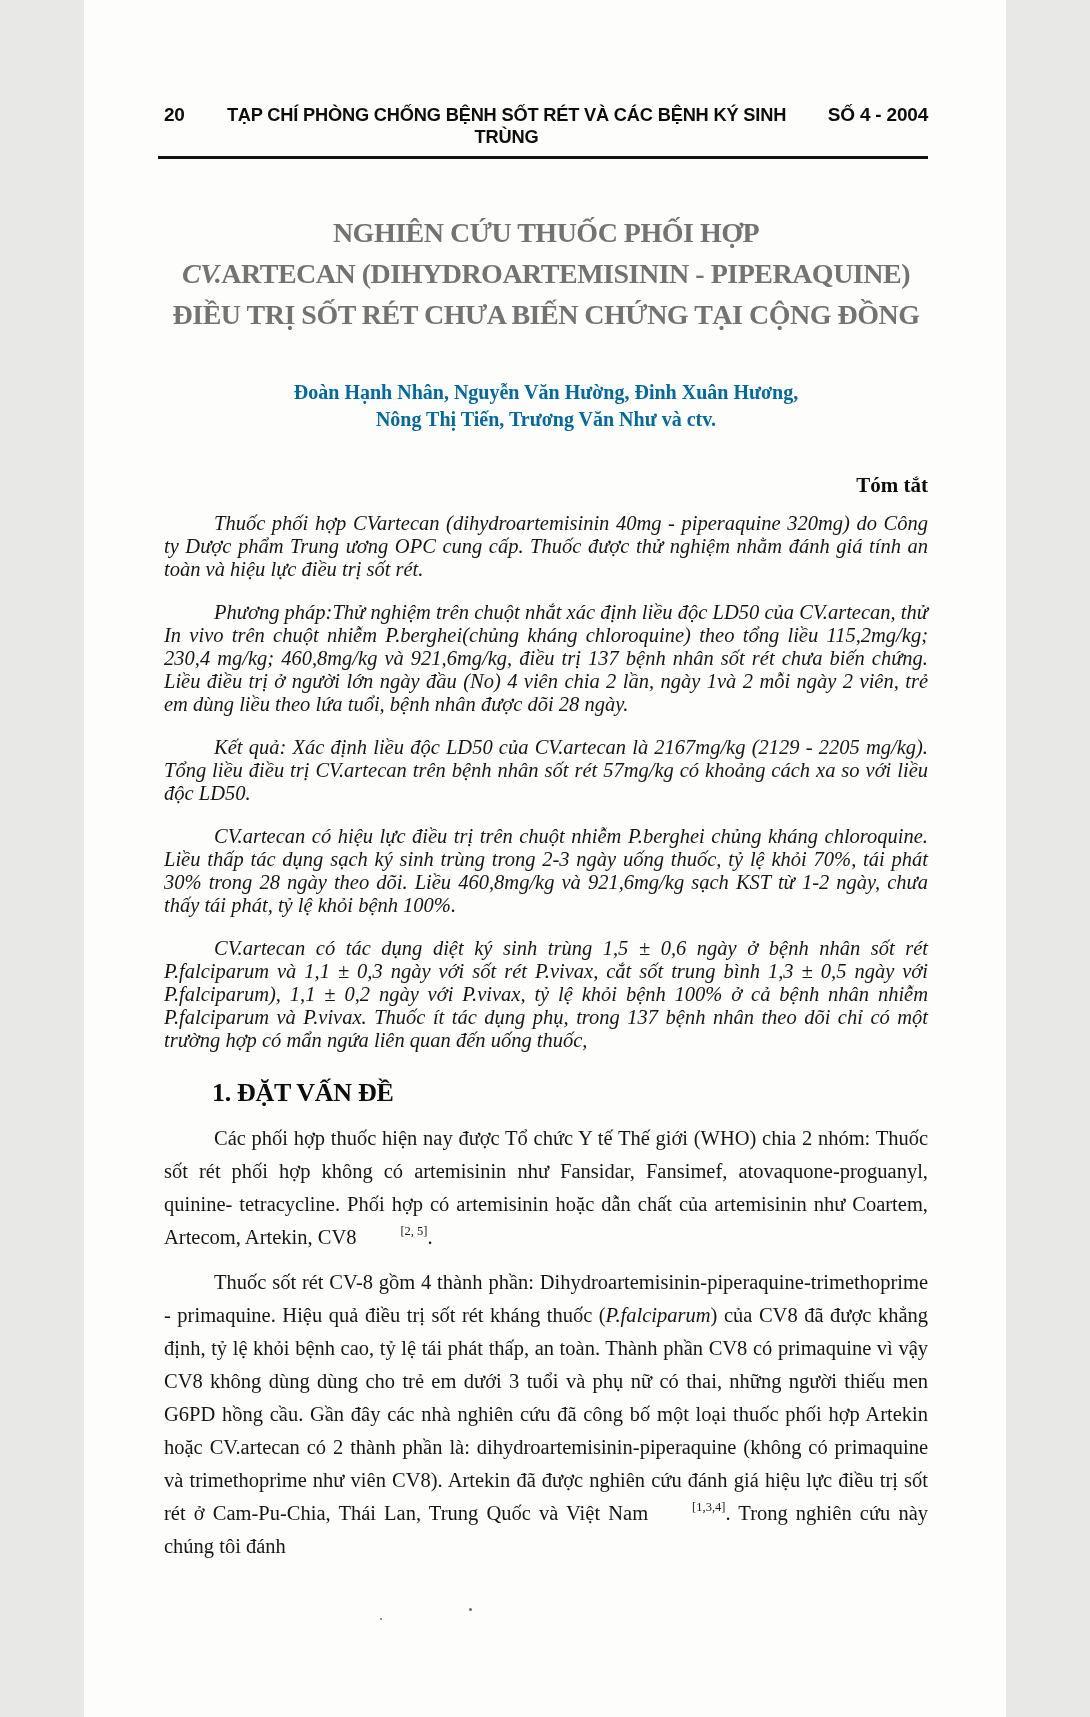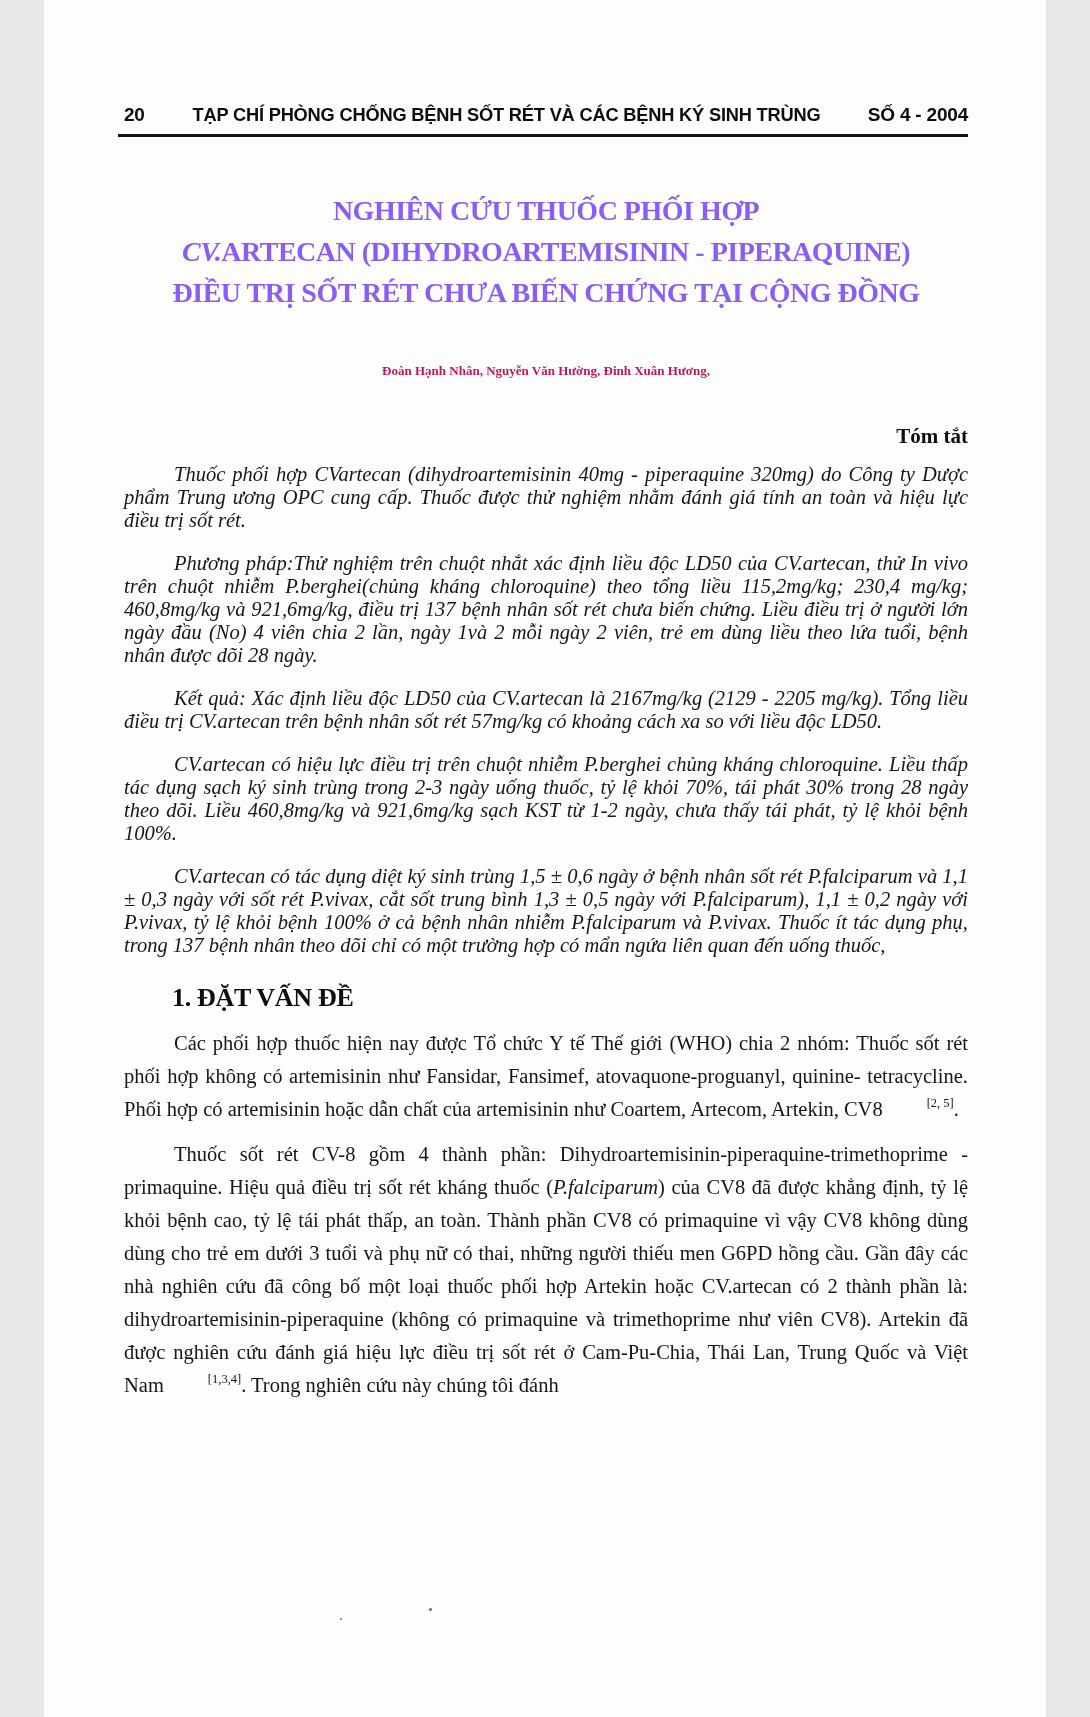--- a/index.html
+++ b/index.html
@@ -1,18 +1,18 @@
 <!DOCTYPE html>
 <html lang="vi"><head>
 <meta charset="utf-8">
 <style>
   html,body{margin:0;padding:0;background:#e8e8e6;}
   .page{
     position:relative;
-    width:1002px;height:1717px;
+    width:922px;height:1717px;
     margin:0 auto;
     background:#fdfdfb;
     color:#161616;
     font-family:"Liberation Serif", serif;
     box-sizing:border-box;
     padding:104px 78px 40px 80px;
     overflow:hidden;
   }
   
   .running-head{
@@ -26,28 +26,28 @@
   .running-head .journal{flex:1 1 auto;text-align:center;transform:scaleX(0.96);}
   .running-head .issue{flex:0 0 auto;}
   .head-rule{
     height:4px;background:#121212;border:0;margin:8px 0 0 -6px;
     box-shadow:0 -1px 0 #fdfdfb inset;
   }
   
   .title-block{
     margin-top:52px;text-align:center;
     font-weight:bold;font-size:28px;line-height:41px;
-    letter-spacing:-0.5px;color:#8b5cf6;
+    letter-spacing:-0.5px;color:#737373;
   }
   .title-block .cv{font-style:italic;}
   
   .authors{
     margin-top:44px;text-align:center;
-    font-weight:bold;font-size:13px;line-height:27px;
-    color:#be185d;
+    font-weight:bold;font-size:20px;line-height:27px;
+    color:#0369a1;
   }
   
   .abstract-heading{
     margin-top:40px;text-align:right;
     font-weight:bold;font-size:21px;color:#0e0e0e;
   }
   p.abs{
     font-style:italic;
     font-size:20.5px;line-height:23px;
     text-align:justify;text-indent:50px;
@@ -85,20 +85,21 @@
   <div class="head-rule"></div>
 
   <div class="title-block">
     <div>NGHIÊN CỨU THUỐC PHỐI HỢP</div>
     <div><span class="cv">CV.</span><span>ARTECAN (DIHYDROARTEMISININ - PIPERAQUINE)</span></div>
     <div>ĐIỀU TRỊ SỐT RÉT CHƯA BIẾN CHỨNG TẠI CỘNG ĐỒNG</div>
   </div>
 
   <div class="authors">
     <div>Đoàn Hạnh Nhân, Nguyễn Văn Hường, Đinh Xuân Hương,</div>
+    <div>Nông Thị Tiến, Trương Văn Như và ctv.</div>
   </div>
 
   <div class="abstract-heading">Tóm tắt</div>
 
   <p class="abs">Thuốc phối hợp CVartecan (dihydroartemisinin 40mg - piperaquine 320mg) do Công ty Dược phẩm Trung ương OPC cung cấp. Thuốc được thử nghiệm nhằm đánh giá tính an toàn và hiệu lực điều trị sốt rét.</p>
   <p class="abs tight">Phương pháp:Thử nghiệm trên chuột nhắt xác định liều độc LD50 của CV.artecan, thử In vivo trên chuột nhiễm P.berghei(chủng kháng chloroquine) theo tổng liều 115,2mg/kg; 230,4 mg/kg; 460,8mg/kg và 921,6mg/kg, điều trị 137 bệnh nhân sốt rét chưa biến chứng. Liều điều trị ở người lớn ngày đầu (No) 4 viên chia 2 lần, ngày 1và 2 mỗi ngày 2 viên, trẻ em dùng liều theo lứa tuổi, bệnh nhân được dõi 28 ngày.</p>
   <p class="abs tight">Kết quả: Xác định liều độc LD50 của CV.artecan là 2167mg/kg (2129 - 2205 mg/kg). Tổng liều điều trị CV.artecan trên bệnh nhân sốt rét 57mg/kg có khoảng cách xa so với liều độc LD50.</p>
   <p class="abs tight">CV.artecan có hiệu lực điều trị trên chuột nhiễm P.berghei chủng kháng chloroquine. Liều thấp tác dụng sạch ký sinh trùng trong 2-3 ngày uống thuốc, tỷ lệ khỏi 70%, tái phát 30% trong 28 ngày theo dõi. Liều 460,8mg/kg và 921,6mg/kg sạch KST từ 1-2 ngày, chưa thấy tái phát, tỷ lệ khỏi bệnh 100%.</p>
   <p class="abs tight">CV.artecan có tác dụng diệt ký sinh trùng 1,5 ± 0,6 ngày ở bệnh nhân sốt rét P.falciparum và 1,1 ± 0,3 ngày với sốt rét P.vivax, cắt sốt trung bình 1,3 ± 0,5 ngày với P.falciparum), 1,1 ± 0,2 ngày với P.vivax, tỷ lệ khỏi bệnh 100% ở cả bệnh nhân nhiễm P.falciparum và P.vivax. Thuốc ít tác dụng phụ, trong 137 bệnh nhân theo dõi chỉ có một trường hợp có mẩn ngứa liên quan đến uống thuốc,</p>
 

